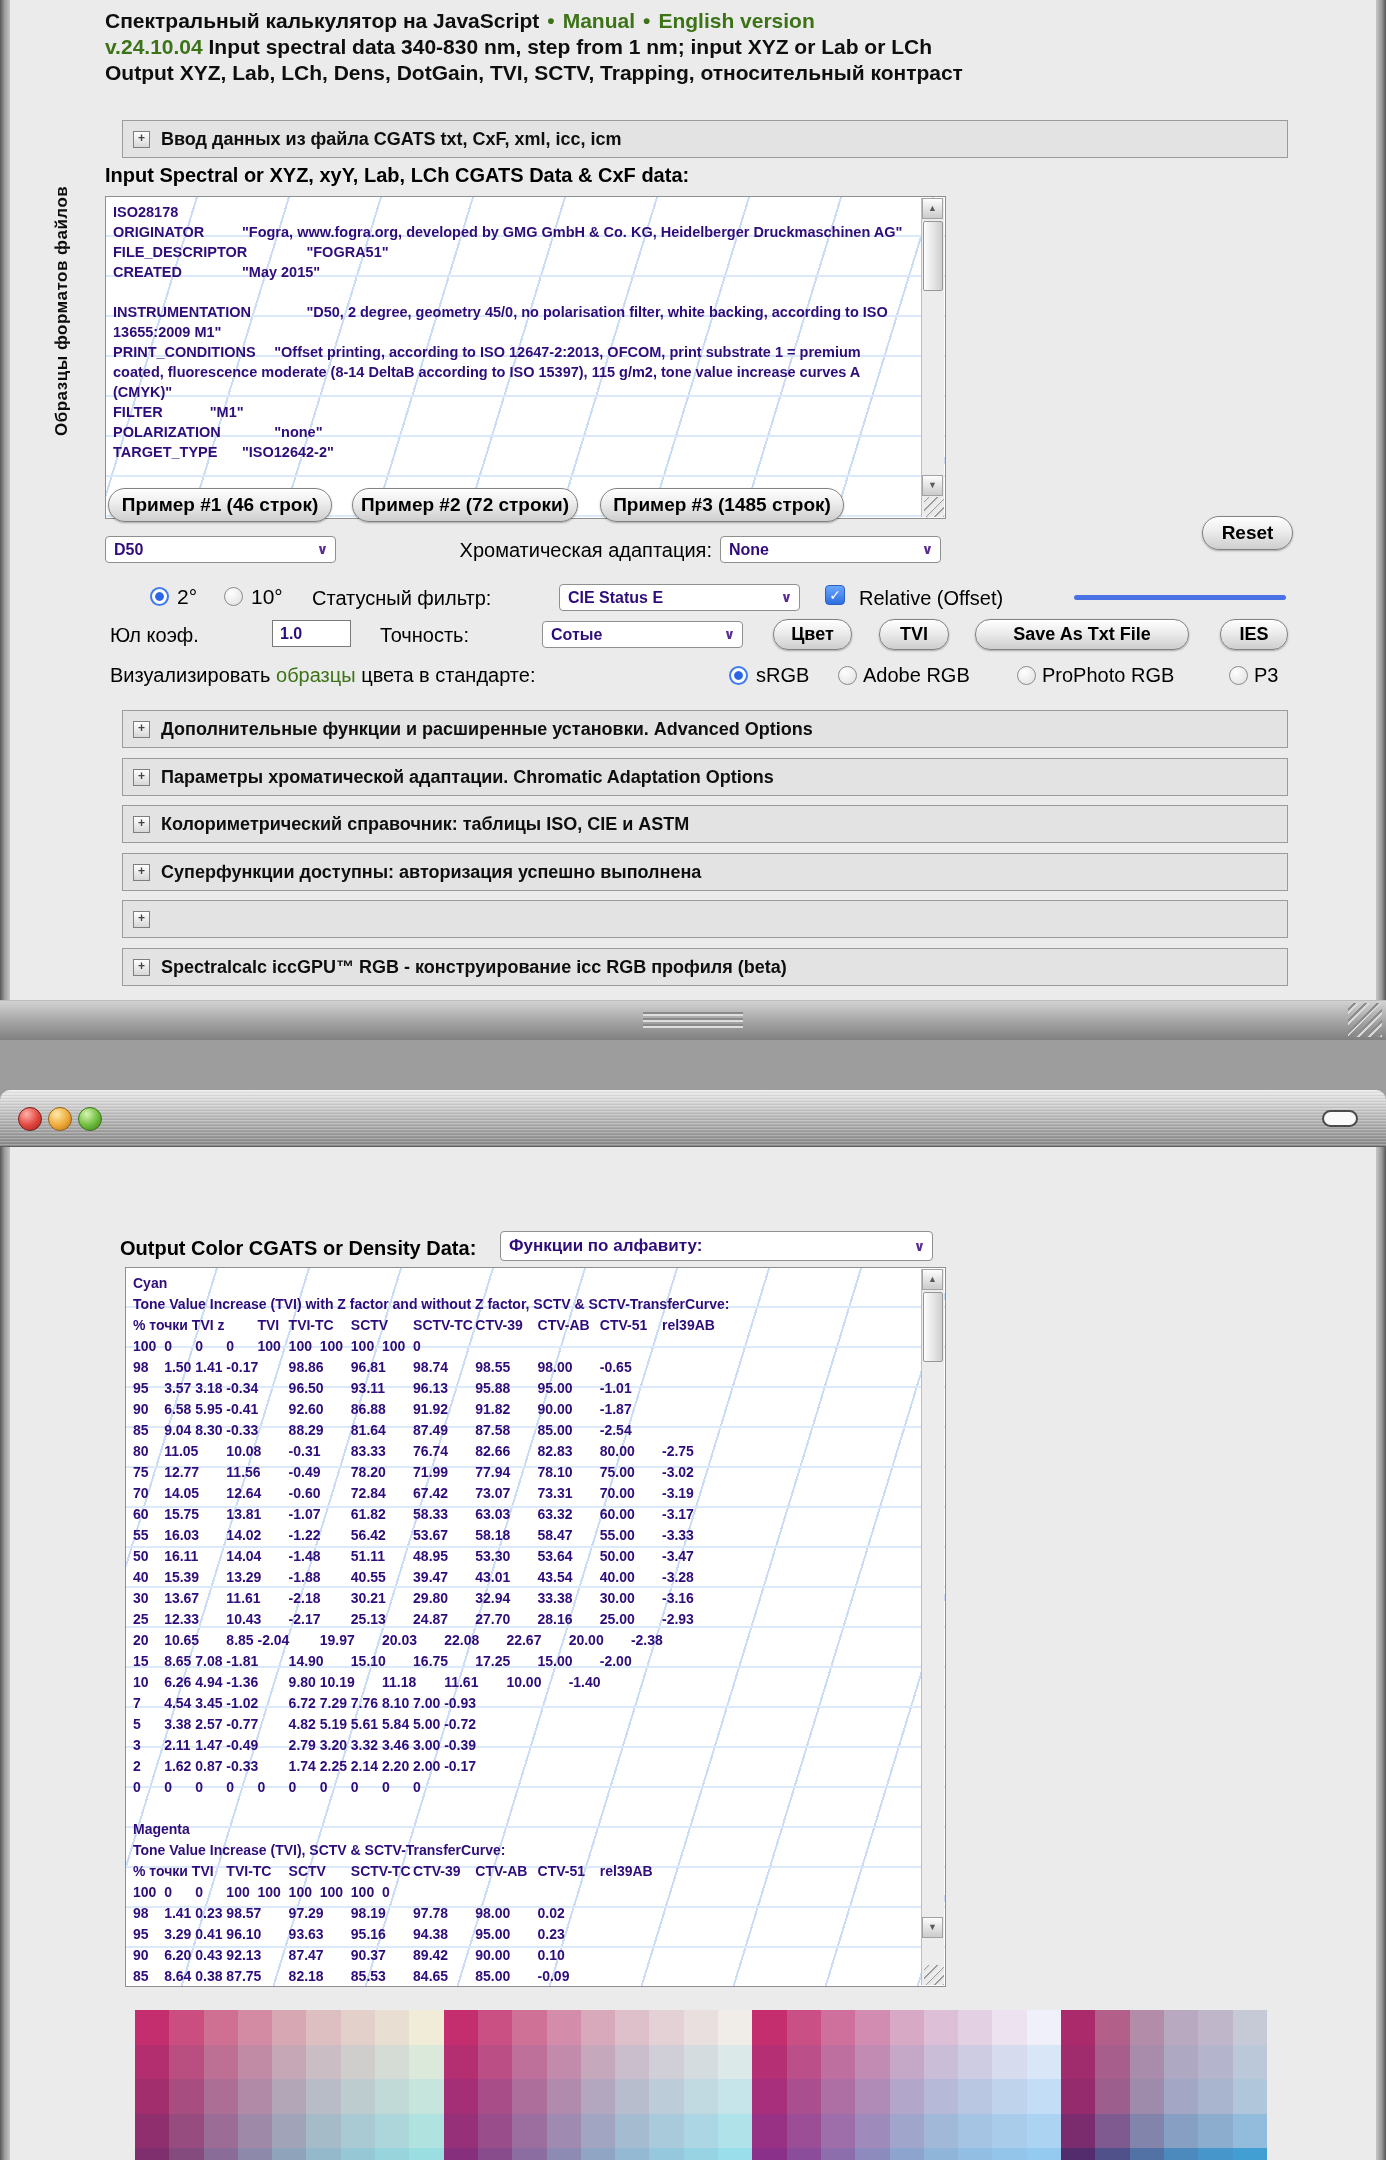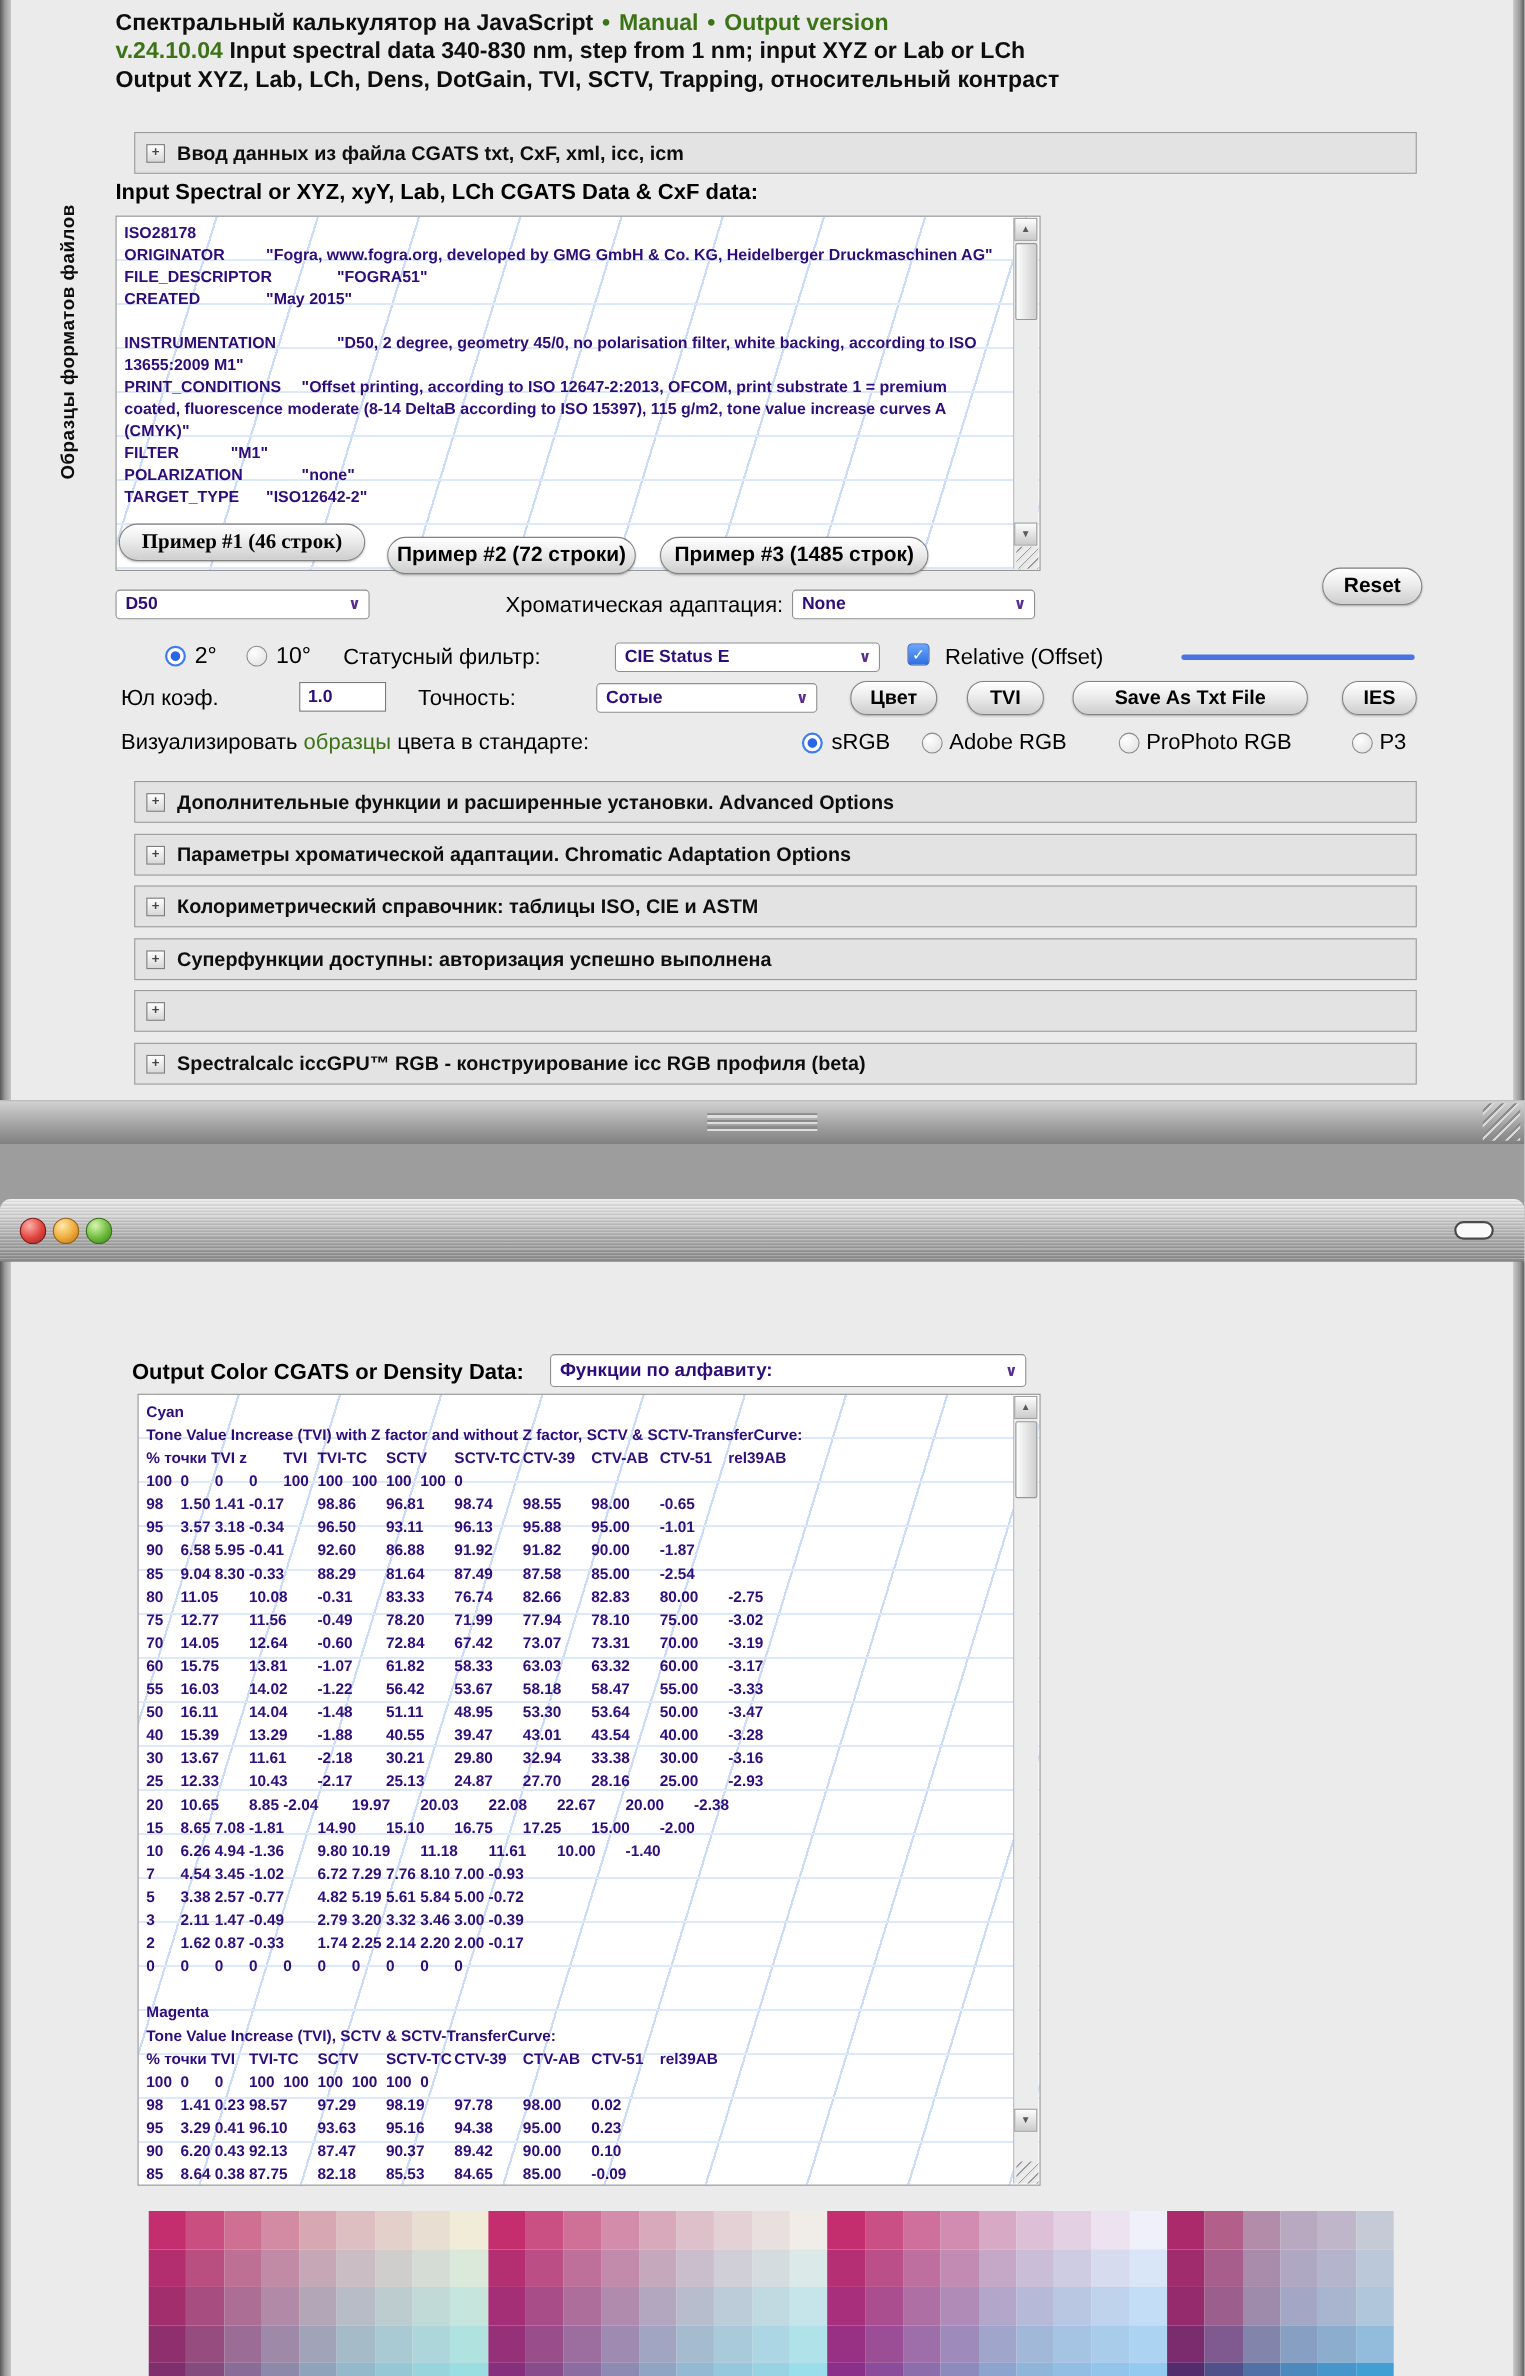--- a/index.html
+++ b/index.html
@@ -109,21 +109,21 @@
 <body>
 
 <div class="screen">
 
   <div class="top-window">
     <div class="tw-content">
 
       <div class="vtext">Образцы форматов файлов</div>
 
       <div class="title">
-        <div><span>Спектральный калькулятор на JavaScript</span><span class="bullet">•</span><a class="green">Manual</a><span class="bullet">•</span><a class="green">Output version</a></div>
+        <div><span>Спектральный калькулятор на JavaScript</span><span class="bullet">•</span><a class="green">Manual</a><span class="bullet">•</span><a class="green">English version</a></div>
         <div><span class="green">v.24.10.04</span><span> Input spectral data 340-830 nm, step from 1 nm; input XYZ or Lab or LCh</span></div>
         <div>Output XYZ, Lab, LCh, Dens, DotGain, TVI, SCTV, Trapping, относительный контраст</div>
       </div>
 
       <div class="bar" style="top:120px;">
         <span class="plus">+</span>
         <span>Ввод данных из файла CGATS txt, CxF, xml, icc, icm</span>
       </div>
 
       <div class="input-label">Input Spectral or XYZ, xyY, Lab, LCh CGATS Data &amp; CxF data:</div>
@@ -142,21 +142,21 @@
 TARGET_TYPE	"ISO12642-2"</pre>
           </div>
         <div class="sb">
           <div class="sb-btn sb-up">▲</div>
           <div class="sb-thumb"></div>
           <div class="sb-btn sb-down">▼</div>
         </div>
         <div class="ta-grip"></div>
       </div>
 
-      <div class="btn" style="left:98px;top:476px;width:224px;font-family:Liberation Serif, serif;">Пример #1 (46 строк)</div>
+      <div class="btn" style="left:98px;top:488px;width:224px;">Пример #1 (46 строк)</div>
       <div class="btn" style="left:342px;top:488px;width:226px;">Пример #2 (72 строки)</div>
       <div class="btn" style="left:590px;top:488px;width:244px;">Пример #3 (1485 строк)</div>
       <div class="btn" style="left:1192px;top:516px;width:91px;">Reset</div>
 
       <div class="sel" style="left:95px;top:536px;width:231px;">
         <span>D50</span>
         <span class="chev">∨</span>
       </div>
       <div class="lbl" style="left:440px;top:539px;width:262px;text-align:right;">Хроматическая адаптация:</div>
       <div class="sel" style="left:710px;top:536px;width:221px;">

